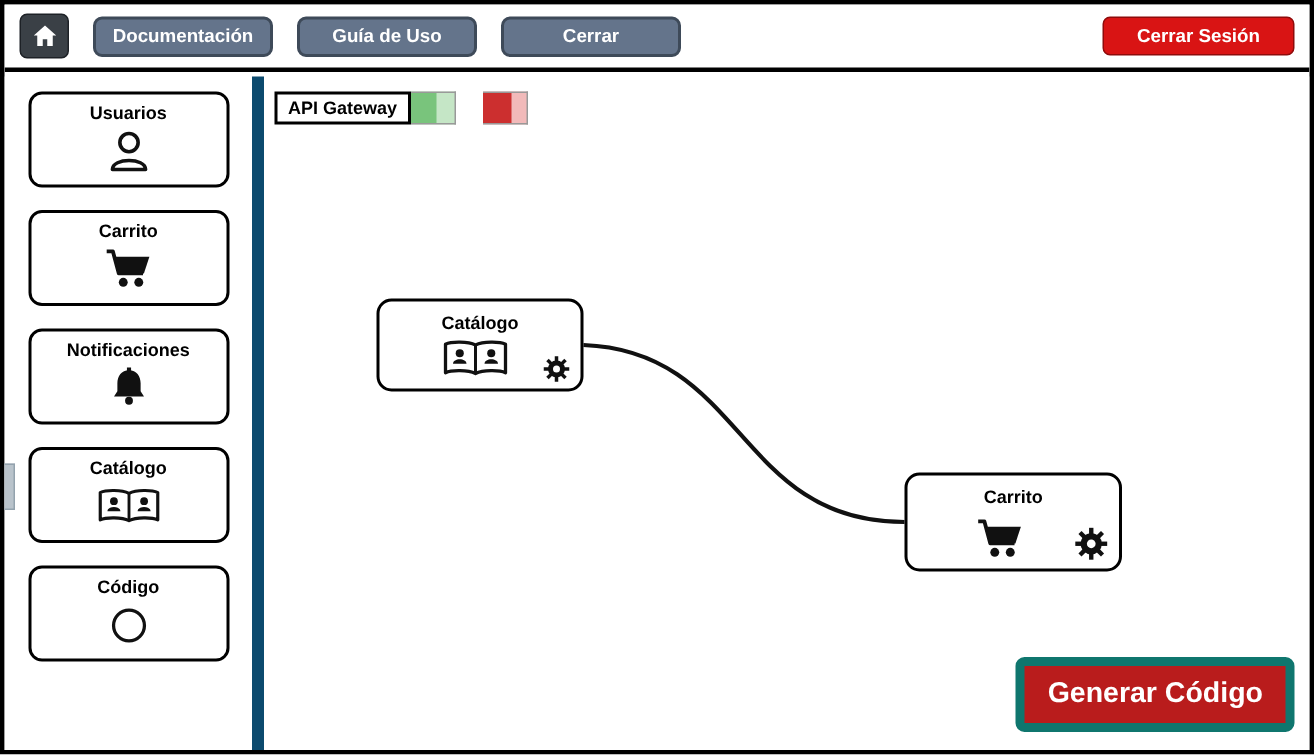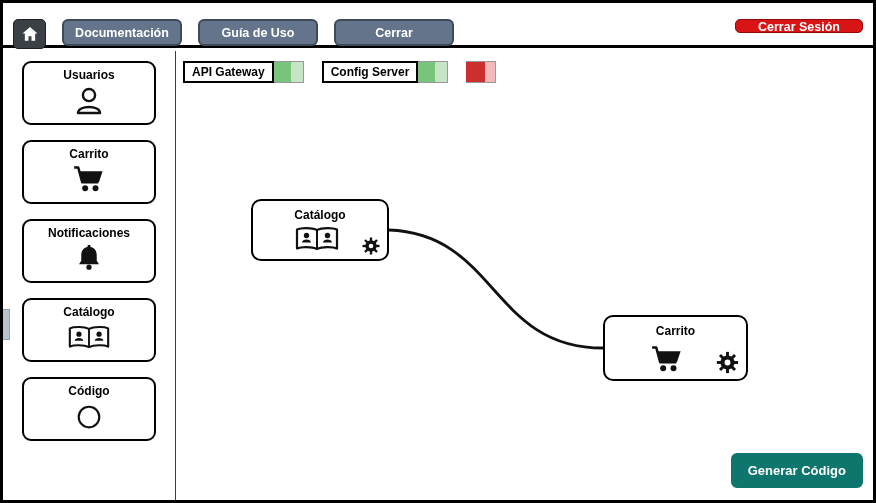--- a/index.html
+++ b/index.html
@@ -5,35 +5,35 @@
   * { box-sizing: border-box; margin: 0; padding: 0; }
   html,body { background:#fff; }
   body { font-family: "Liberation Sans", sans-serif; }
 
   .page { position:relative; width:876px; height:503px; border:3px solid #000;
           background:#fff; overflow:hidden; }
 
   
   .topbar { position:absolute; left:0; top:0; right:0; height:45px;
             border-bottom:3px solid #000; background:#fff;
-            display:flex; padding:16px 10px; gap:16px; }
+            display:flex; align-items:center; padding:16px 10px; gap:16px; }
   .home-btn { width:33px; height:30px; background:#3a4046; border:1px solid #1d2126;
               border-radius:5px; display:flex; align-items:center; justify-content:center;
               cursor:pointer; }
   .home-btn svg { width:20px; height:20px; display:block; }
   .nav-btn { min-width:120px; height:27px; background:#64748b; color:#fff;
              font-family:inherit; font-weight:bold; font-size:12.5px;
              border:2px solid #3e4a59; border-radius:6px; cursor:pointer; }
-  .logout-btn { margin-left:auto; min-width:128px; height:14px; background:#d91414;
+  .logout-btn { margin-left:auto; min-width:128px; height:26px; background:#d91414;
                 color:#fff; font-family:inherit; font-weight:bold; font-size:12.5px;
                 border:1px solid #8f0b0b; border-radius:5px; cursor:pointer; }
 
   
   .sidebar { position:absolute; left:0; top:48px; bottom:0; width:173px;
-             border-right:1px solid #0c4a6e; background:#fff; overflow:hidden; }
+             border-right:8px solid #0c4a6e; background:#fff; overflow:hidden; }
   .side-item { position:relative; width:134px; height:64px; margin:0 auto 15px auto;
                border:2px solid #000; border-radius:9px; background:#fff;
                display:flex; flex-direction:column; align-items:center;
                padding-top:5px; cursor:pointer; }
   .side-item:first-child { margin-top:10px; }
   .side-label { font-size:12px; font-weight:bold; color:#000; }
   .ic { display:block; margin-top:2px; }
   .ic-user { width:34px; height:34px; }
   .ic-cart-side { width:36px; height:34px; }
   .ic-bell { width:30px; height:32px; }
@@ -63,23 +63,23 @@
           border-radius:10px; z-index:2; cursor:grab; }
   .node-catalogo { left:72px; top:148px; width:138px; height:62px; }
   .node-carrito  { left:424px; top:264px; width:145px; height:66px; }
   .node-label { text-align:center; font-size:12px; font-weight:bold; margin-top:7px; }
   .node-catalogo .node-main-icon { position:absolute; left:40px; top:24px; width:48px; height:28px; }
   .node-carrito  .node-main-icon { position:absolute; left:44px; top:26px; width:36px; height:34px; }
   .node-gear { position:absolute; cursor:pointer; }
   .node-catalogo .node-gear { right:6px; bottom:3px; width:20px; height:20px; }
   .node-carrito  .node-gear { right:6px; bottom:4px; width:25px; height:25px; }
 
-  .generate-btn { position:absolute; right:10px; bottom:12px; background:#0f766e;
-                  color:#fff; font-family:inherit; font-weight:bold; font-size:13px;
-                  padding:8px 15px; border:2px solid #0f766e; border-radius:6px;
+  .generate-btn { position:absolute; right:10px; bottom:12px; background:#b91c1c;
+                  color:#fff; font-family:inherit; font-weight:bold; font-size:19px;
+                  padding:8px 15px; border:6px solid #0f766e; border-radius:6px;
                   cursor:pointer; z-index:4; }
 
   .defs-holder { position:absolute; width:0; height:0; overflow:hidden; }
 </style>
 </head>
 <body>
 
 <svg class="defs-holder" aria-hidden="true">
   <defs>
     <symbol id="sym-home" viewBox="0 0 24 24">
@@ -187,26 +187,20 @@
   <main class="canvas">
 
     <div class="chips">
       <div class="chip">
         <span class="chip-label">API Gateway</span>
         <span class="chip-bar" style="background: rgb(197, 230, 198);">
           <span class="chip-fill" style="width: 58%; background: rgb(121, 196, 124);"></span>
         </span>
       </div>
       <div class="chip">
-        <span class="chip-label">Config Server</span>
-        <span class="chip-bar" style="background: rgb(197, 230, 198);">
-          <span class="chip-fill" style="width: 58%; background: rgb(121, 196, 124);"></span>
-        </span>
-      </div>
-      <div class="chip">
         <span class="chip-bar" style="background: rgb(242, 186, 186);">
           <span class="chip-fill" style="width: 65%; background: rgb(204, 47, 47);"></span>
         </span>
       </div>
     </div>
 
     <svg class="edges" viewBox="0 0 697 449">
       <path d="M210 179 C318 183 312 297 424 297" fill="none" stroke="#111" stroke-width="2.8"></path>
     </svg>
 

